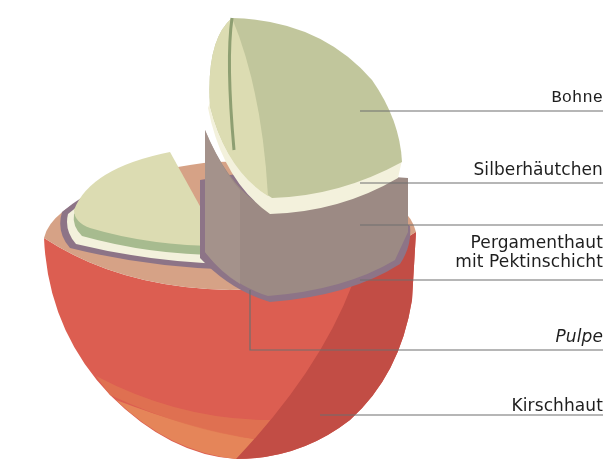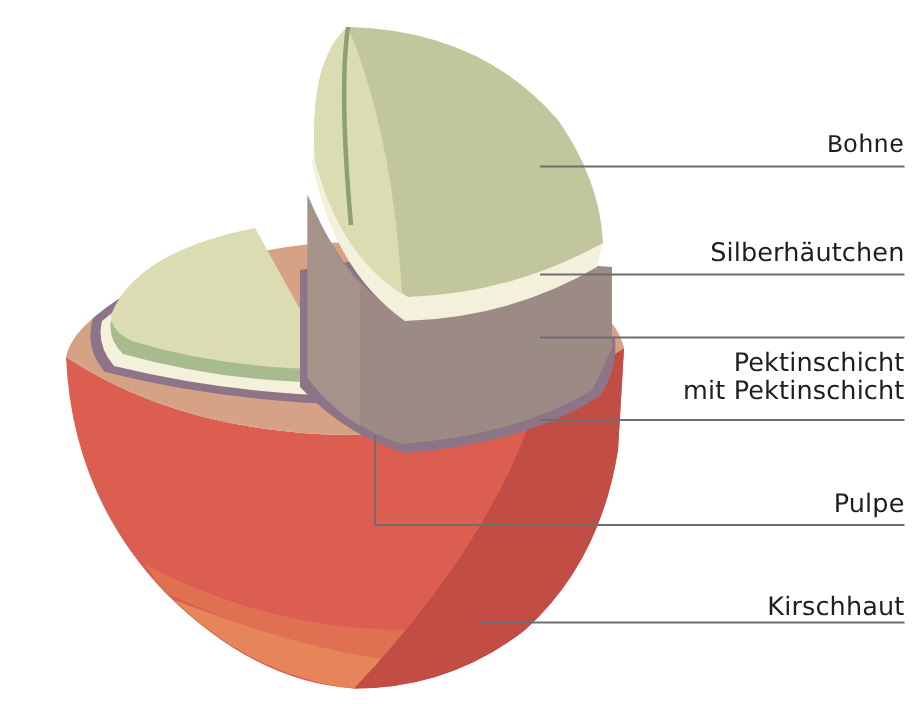--- a/index.html
+++ b/index.html
@@ -48,16 +48,16 @@
     <line x1="360" y1="183" x2="603" y2="183"></line>
     <line x1="360" y1="225" x2="603" y2="225"></line>
     <line x1="360" y1="280" x2="603" y2="280"></line>
     <polyline points="250,290 250,350 603,350"></polyline>
     <line x1="320" y1="415" x2="603" y2="415"></line>
   </g>
 </svg>
 
 <div class="label" style="top:88px;font-family:Liberation Mono, monospace;">Bohne</div>
 <div class="label" style="top:160px;margin-left:48px;">Silberhäutchen</div>
-<div class="label" style="top:233px;">Pektinschicht</div>
+<div class="label" style="top:233px;">Pergamenthaut</div>
 <div class="label" style="top:252px;">mit Pektinschicht</div>
-<div class="label" style="top:327px;">Pulpe</div>
+<div class="label" style="top:327px;font-style:italic;">Pulpe</div>
 <div class="label" style="top:396px;">Kirschhaut</div>
 
 </body></html>

